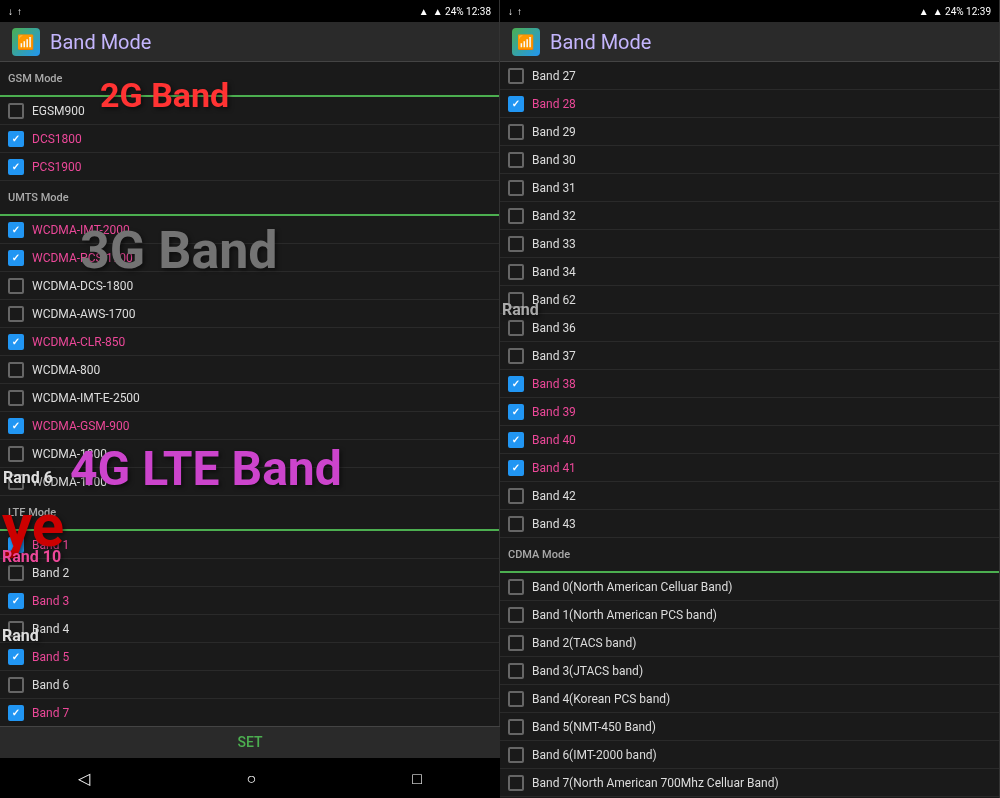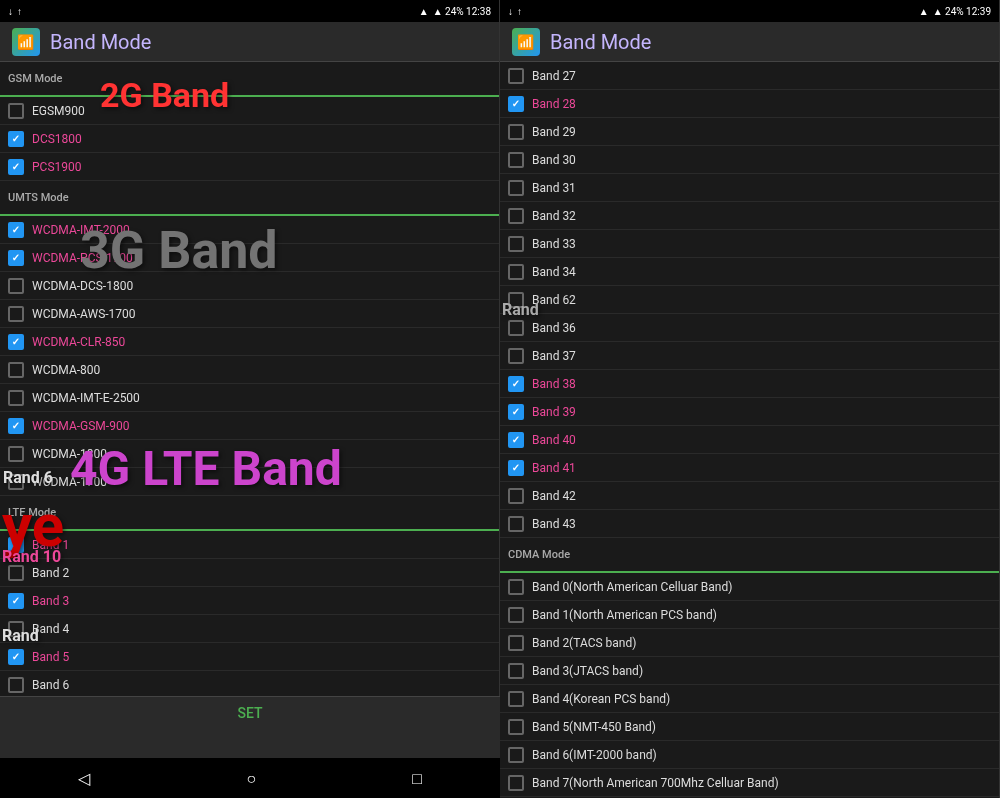--- a/index.html
+++ b/index.html
@@ -115,24 +115,24 @@
       font-weight: bold;
     }
     .item-label {
       font-size: 12px;
       color: #ddd;
     }
     .item-label.checked-label {
       color: #ec4899;
     }
     .bottom-bar {
-      height: 62px;
+      height: 32px;
       background: #2a2a2a;
       display: flex;
-      align-items: flex-start;
+      align-items: flex-end;
       justify-content: space-around;
       border-top: 1px solid #444;
       position: absolute;
       bottom: 40px;
       left: 0;
       width: 500px;
     }
     .bottom-btn {
       color: #4CAF50;
       font-size: 14px;

